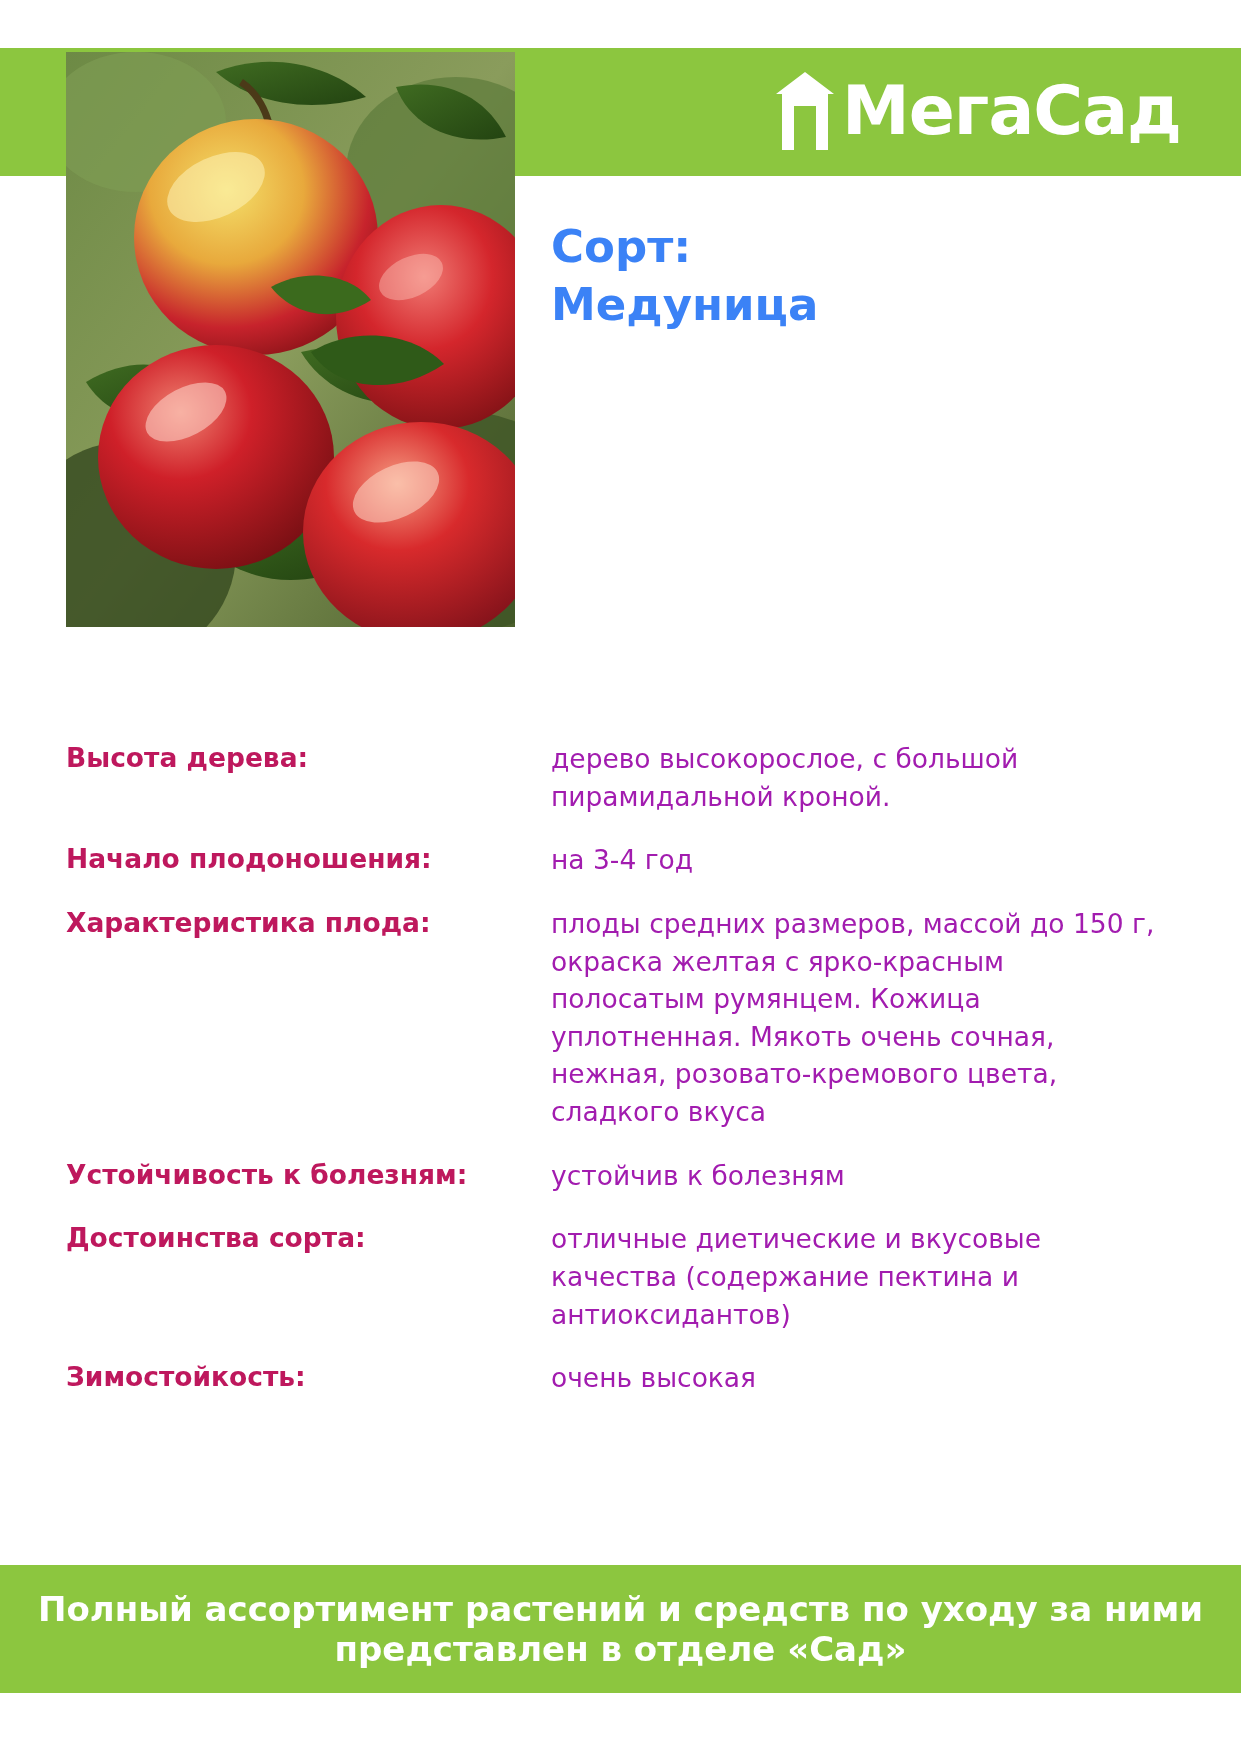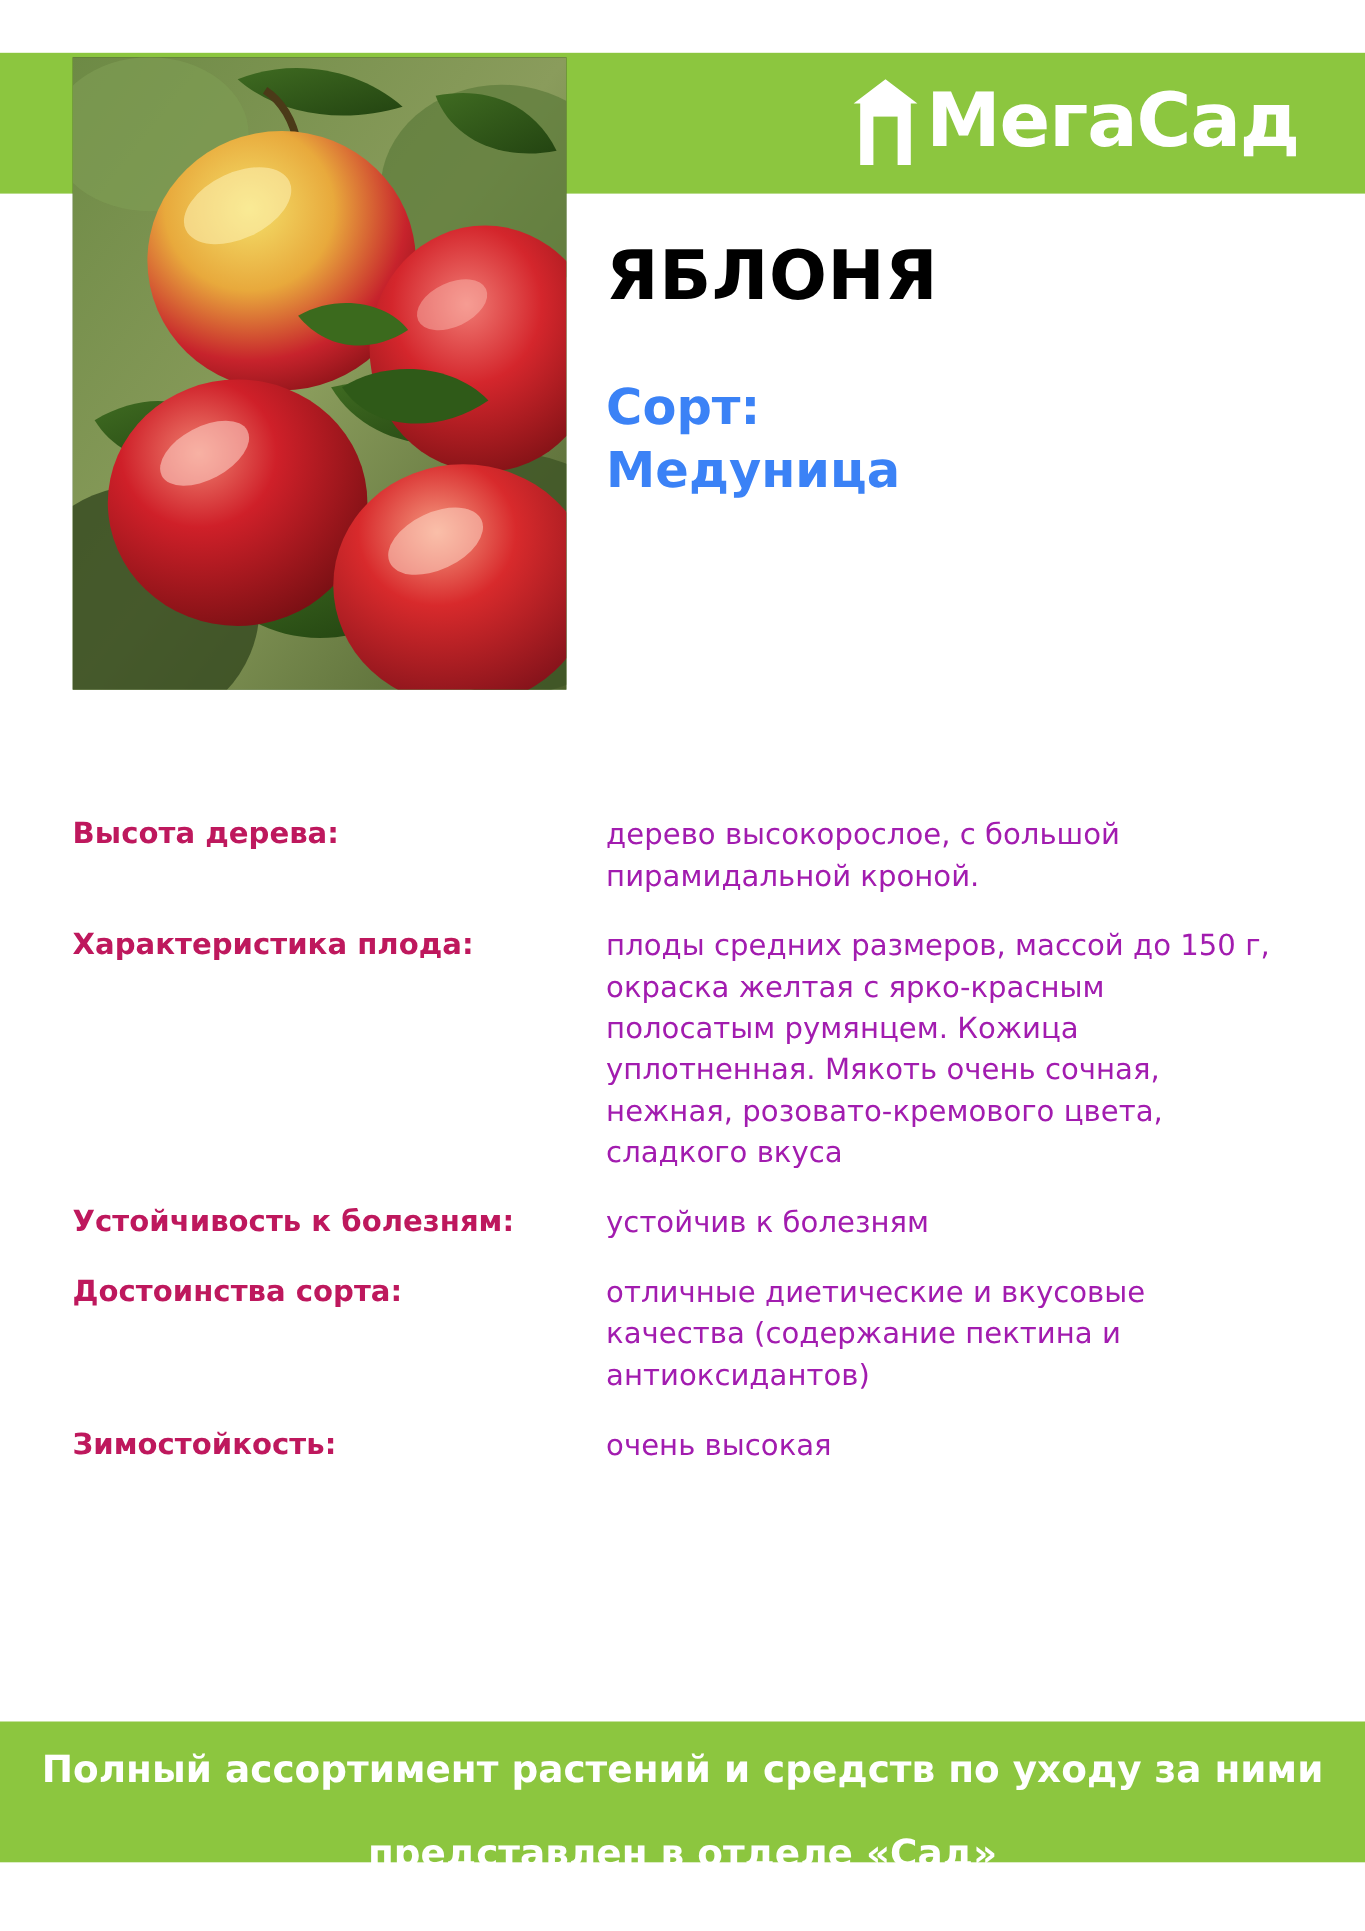--- a/index.html
+++ b/index.html
@@ -123,21 +123,20 @@
     align-items: center;
     justify-content: center;
   }
   .bottom-line {
     color: #ffffff;
     font-size: 34px;
     font-weight: bold;
     line-height: 1.18;
     text-align: center;
     white-space: nowrap;
-    margin-top: 36px;
   }
 </style>
 </head>
 <body>
 
 <div class="top-band"></div>
 
 <div class="logo">
   <span class="logo-mark">
     <svg width="62" height="82" viewBox="0 0 62 82" xmlns="http://www.w3.org/2000/svg">
@@ -207,29 +206,32 @@
     <ellipse cx="120" cy="360" rx="44" ry="24" fill="#ffd9cd" opacity="0.55" transform="rotate(-28 120 360)"></ellipse>
     <ellipse cx="330" cy="440" rx="46" ry="26" fill="#ffe3d2" opacity="0.5" transform="rotate(-25 330 440)"></ellipse>
     <ellipse cx="345" cy="225" rx="34" ry="20" fill="#ffcfc4" opacity="0.4" transform="rotate(-25 345 225)"></ellipse>
 
     <path d="M245 300 C285 275 345 278 378 312 C330 345 270 338 245 300 Z" fill="#2f5a18"></path>
     <path d="M205 235 C240 215 285 222 305 248 C268 272 228 264 205 235 Z" fill="#3b6a1d"></path>
   </svg>
 </div>
 
 <div class="title-block">
-  <h1 class="plant-title">ЯБЛОНЯ</h1>
   <p class="variety-label">Сорт:</p>
   <p class="variety-name">Медуница</p>
 </div>
 
 <div class="specs">
   <div class="spec-row">
     <div class="spec-label">Высота дерева:</div>
     <div class="spec-value">дерево высокорослое, с большой пирамидальной кроной.</div>
+  </div>
+  <div class="spec-row">
+    <div class="spec-label">Начало плодоношения:</div>
+    <div class="spec-value">на 3-4 год</div>
   </div>
   <div class="spec-row">
     <div class="spec-label">Характеристика плода:</div>
     <div class="spec-value">плоды средних размеров, массой до 150 г,  окраска желтая с ярко-красным полосатым румянцем. Кожица уплотненная. Мякоть очень сочная, нежная, розовато-кремового цвета, сладкого вкуса</div>
   </div>
   <div class="spec-row">
     <div class="spec-label">Устойчивость к болезням:</div>
     <div class="spec-value">устойчив к болезням</div>
   </div>
   <div class="spec-row">

